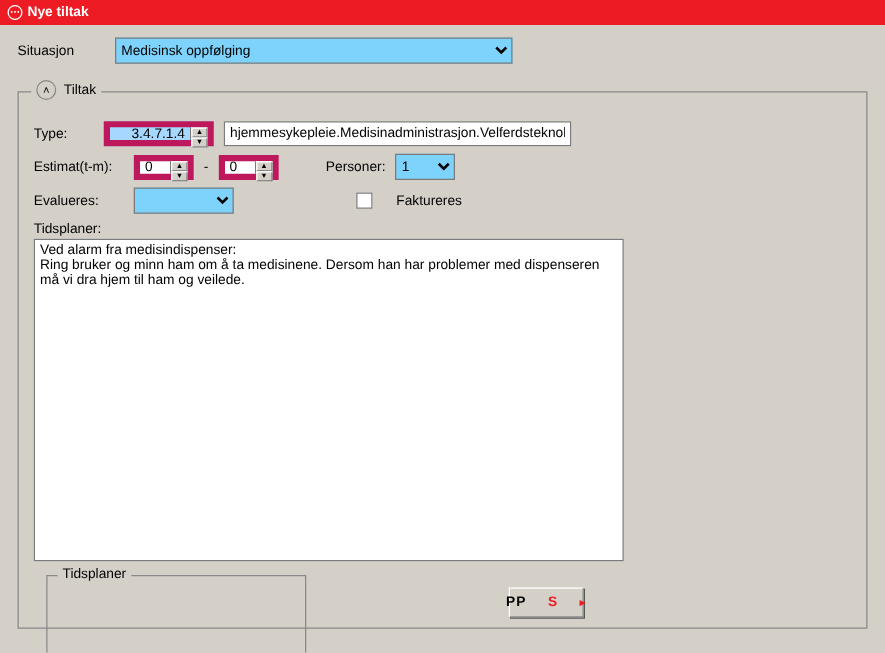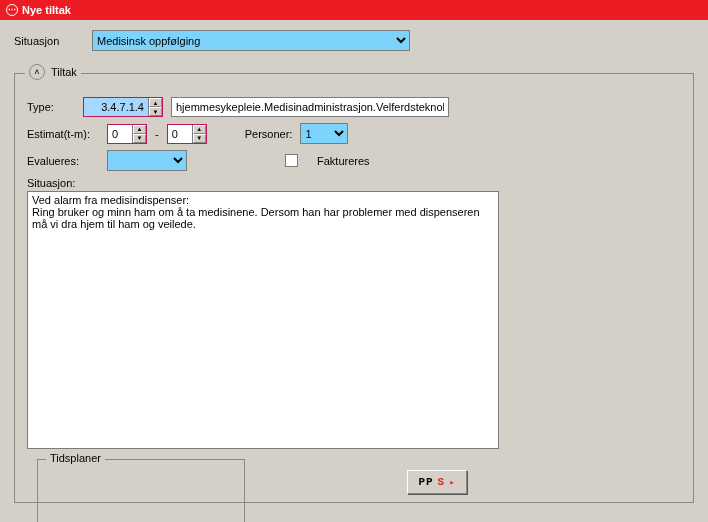--- a/index.html
+++ b/index.html
@@ -97,21 +97,21 @@
   .fieldset-legend {
     position: absolute;
     top: -8px;
     left: 8px;
     background: #d4d0c8;
     padding: 0 4px;
   }
   .numfield {
     display: inline-flex;
     align-items: stretch;
-    border: 1px solid #be185d;
+    border: 5px solid #be185d;
     background: #fff;
     height: 20px;
   }
   .numfield input {
     border: none;
     width: 64px;
     text-align: right;
     padding: 0 4px;
     font-family: inherit;
     font-size: 11px;
@@ -182,22 +182,21 @@
     position: absolute;
     bottom: 8px;
     left: 392px;
     width: 60px;
     height: 24px;
     display: flex;
     align-items: center;
     justify-content: center;
     font-weight: bold;
     letter-spacing: 1px;
-    gap: 4px;
-    font-family: Liberation Mono, monospace;
+    gap: 17px;
   }
   .pps-btn .p1 { color: #000; }
   .pps-btn .s  { color: #ed1c24; }
   .pps-btn .arrow { color: #ed1c24; font-size: 9px; }
   .clearfix::after { content: ""; display: table; clear: both; }
 </style>
 </head>
 <body>
 
 <div class="titlebar">
@@ -264,21 +263,21 @@
         <select class="select-small">
           <option></option>
         </select>
         <span style="margin-left:90px; display:inline-flex; align-items:center; gap:19px;">
           <span class="checkbox"></span>
           <label>Faktureres</label>
         </span>
       </div>
 
       <div style="margin-top:6px">
-        <label>Situasjon:</label><br>
+        <label>Tidsplaner:</label><br>
         <textarea class="prosedyre-area" style="">Ved alarm fra medisindispenser:
 Ring bruker og minn ham om å ta medisinene. Dersom han har problemer med dispenseren må vi dra hjem til ham og veilede.</textarea>
       </div>
 
     </div>
 
     <div class="form-right">
       <div class="fieldset" style="margin-top:8px">
         <span class="fieldset-legend">Tidsplaner</span>
       </div>

